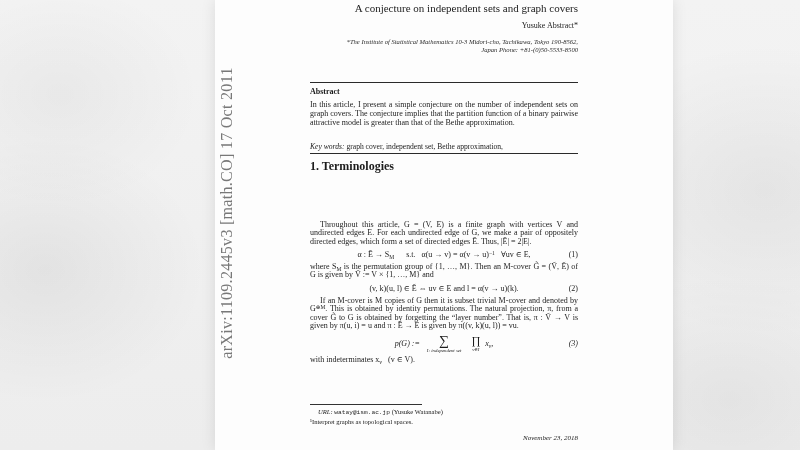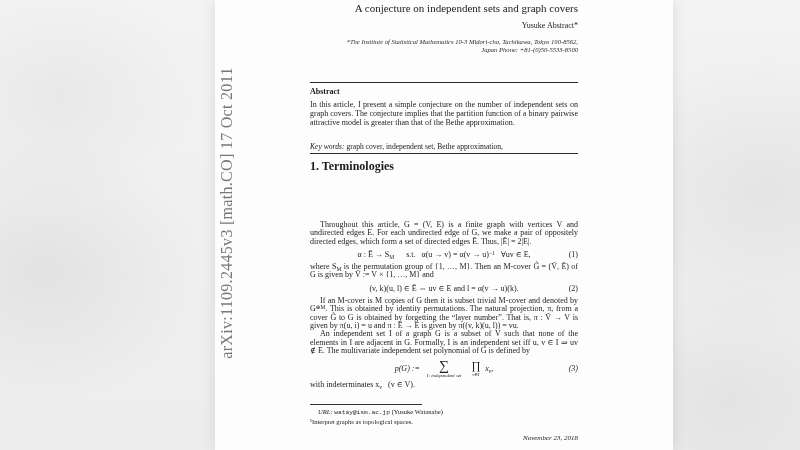--- a/index.html
+++ b/index.html
@@ -97,21 +97,20 @@
         <p>Throughout this article, G = (V, E) is a finite graph with vertices V and undirected edges E. For each undirected edge of G, we make a pair of oppositely directed edges, which form a set of directed edges Ē. Thus, |Ē| = 2|E|.</p>
 
         <div class="eq"><span><span>α : Ē → S</span><sub class="s">M</sub><span>      s.t.   α(u → v) = α(v → u)</span><sup class="s">−1</sup><span>   ∀uv ∈ E,</span></span><span class="eq-num">(1)</span></div>
 
         <p class="noindent"><span>where S</span><sub class="s">M</sub><span> is the permutation group of {1, …, M}. Then an M-cover G̃ = (Ṽ, Ẽ) of G is given by Ṽ := V × {1, …, M} and</span></p>
 
         <div class="eq"><span>(v, k)(u, l) ∈ Ẽ ⇔ uv ∈ E and l = α(v → u)(k).</span><span class="eq-num">(2)</span></div>
 
         <p><span>If an M-cover is M copies of G then it is subset trivial M-cover and denoted by G</span><sup class="s">⊕M</sup><span>. This is obtained by identity permutations. The natural projection, π, from a cover G̃ to G is obtained by forgetting the “layer number”. That is, π : Ṽ → V is given by π(u, i) = u and π : Ẽ → E is given by π((v, k)(u, l)) = vu.</span></p>
 
-        <p>An independent set I of a graph G is a subset of V such that none of the elements in I are adjacent in G. Formally, I is an independent set iff u, v ∈ I ⇒ uv ∉ E. The multivariate independent set polynomial of G is defined by</p>
 
         <div class="eq eq3row"><span><span>p(G) := </span><span class="bigop"><span class="op-sym">∑</span><span class="op-label">I: independent set</span></span><span class="bigop"><span class="op-sym small">∏</span><span class="op-label">v∈I</span></span><span><span>x</span><sub class="s">v</sub><span>,</span></span></span><span class="eq-num">(3)</span></div>
 
         <p class="noindent oneline"><span>with indeterminates x</span><sub class="s">v</sub><span>   (v ∈ V).</span></p>
       </div>
 
       <div class="fnblock">
         <div class="fnrule"></div>
         <div class="fn-url"><span class="url-label">URL: </span><span class="mono">watay@ism.ac.jp</span><span> (Yusuke Watanabe)</span></div>
         <div>¹Interpret graphs as topological spaces.</div>

